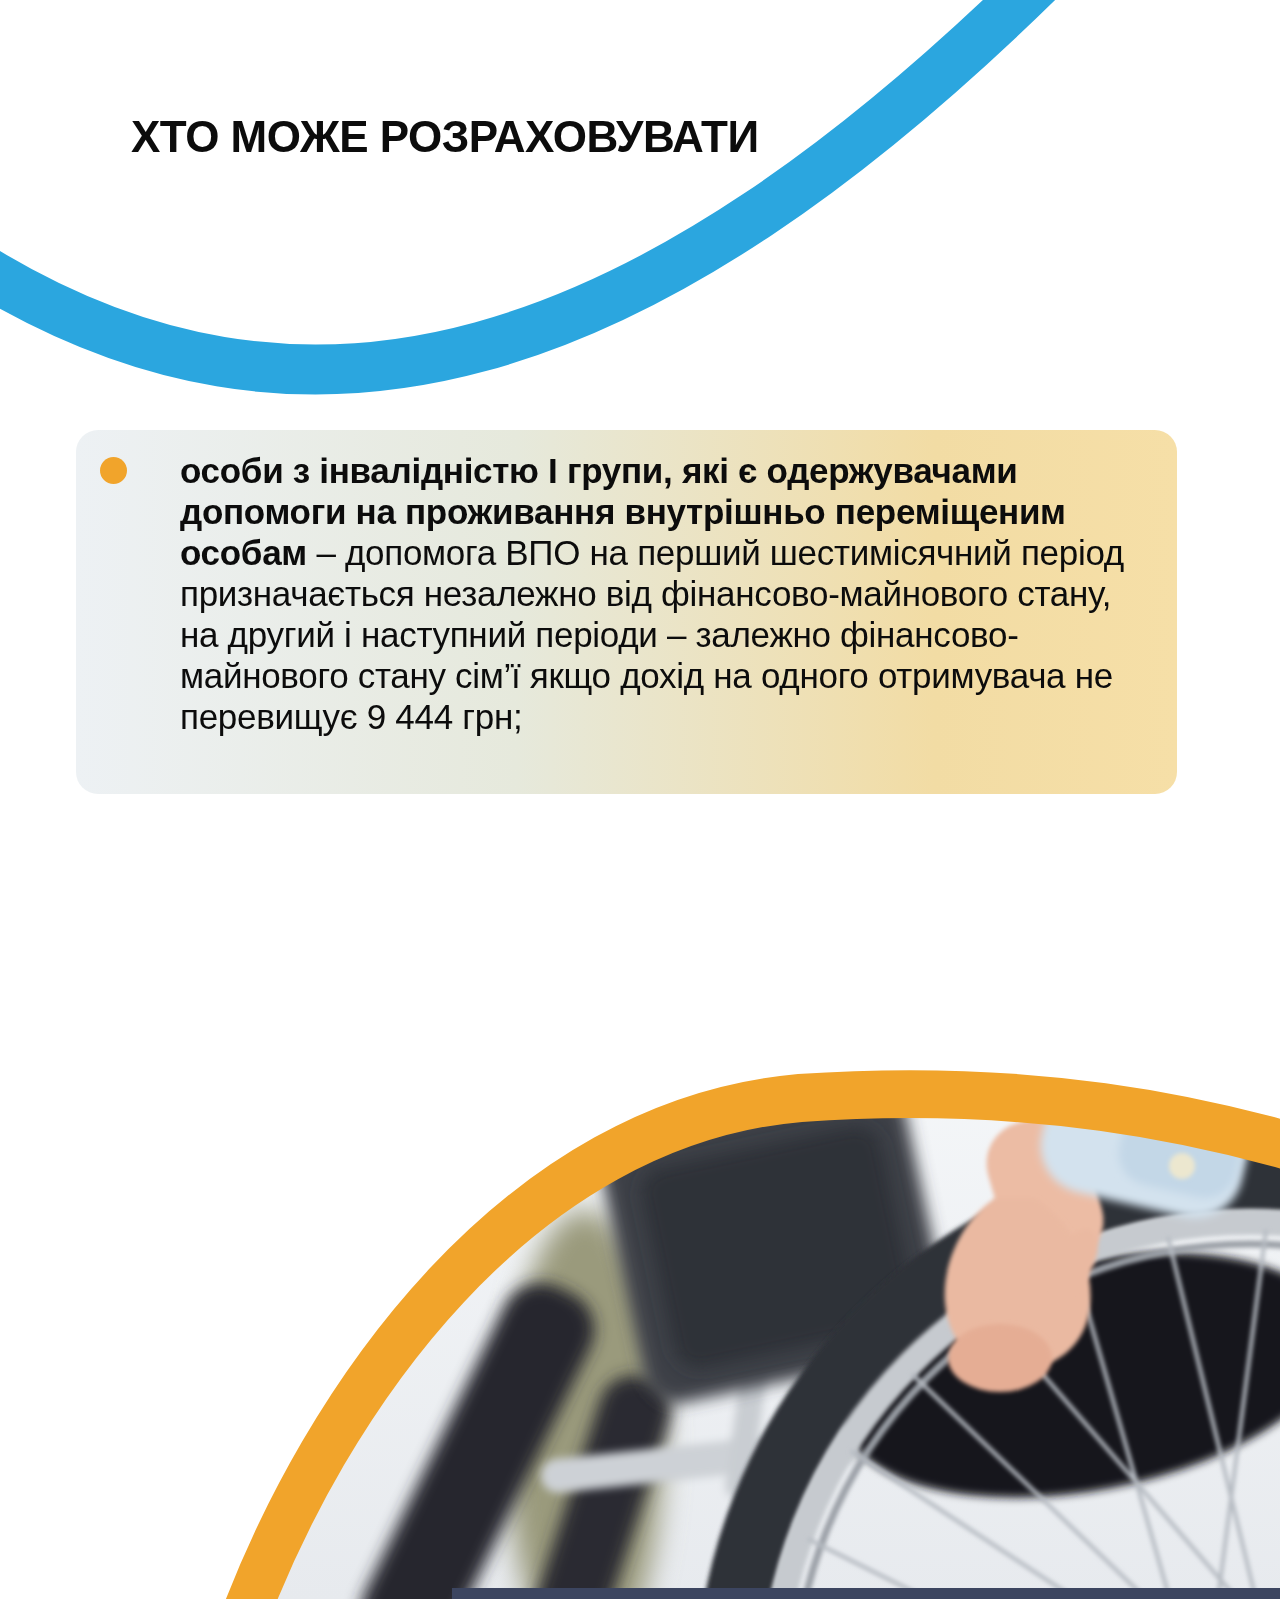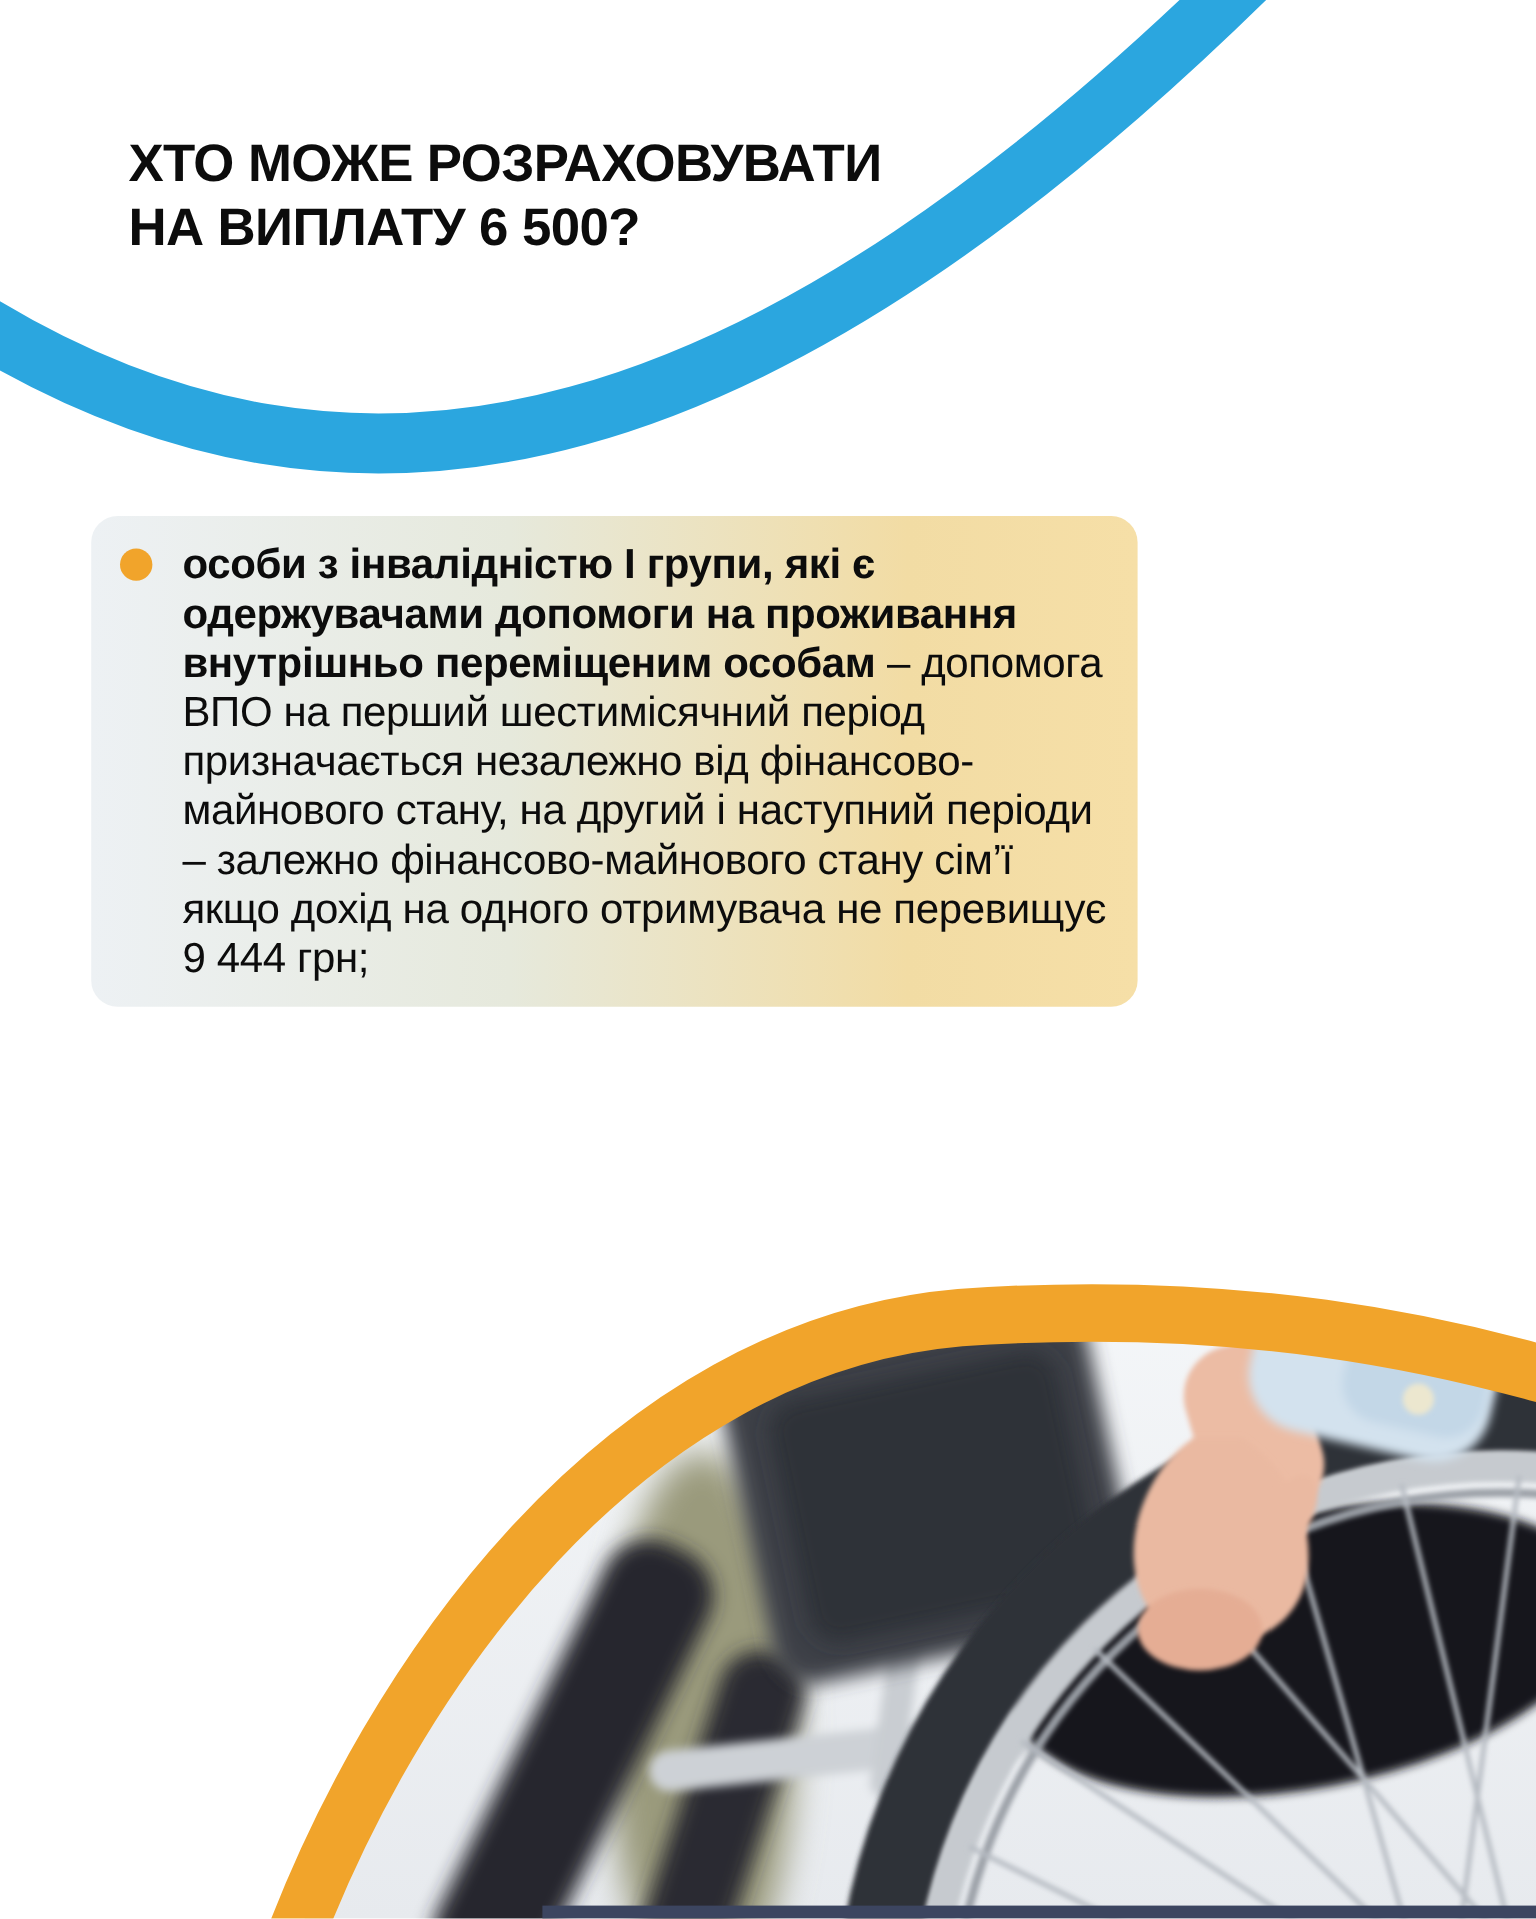--- a/index.html
+++ b/index.html
@@ -17,27 +17,27 @@
   body{font-family:"Liberation Sans","DejaVu Sans",sans-serif;position:relative;}
   .poster{position:absolute;inset:0;width:1280px;height:1599px;overflow:hidden;background:#fff;}
 
   .blue-arc{position:absolute;left:0;top:0;width:1280px;height:430px;pointer-events:none;}
 
   .title{
     position:absolute;left:107px;top:110px;width:760px;
     font-size:44px;font-weight:700;line-height:53px;color:var(--text-color);
     letter-spacing:-0.5px;
   }
-  .title .line{display:block;white-space:nowrap;}
+  .title .line{display:block;white-space:nowrap;margin-left:24px;}
 
   .card{
-    position:absolute;left:76px;width:872px;
+    position:absolute;left:76px;width:1101px;
     background:linear-gradient(90deg,var(--card-g1) 0%,var(--card-g2) 40%,var(--card-g3) 78%,var(--card-g4) 100%);
     border-radius:22px;
-    padding:20px 26px 20px 76px;
+    padding:20px 26px 20px 104px;
     color:var(--text-color);
     font-size:35px;line-height:41px;letter-spacing:-0.3px;
   }
   .card-1{top:430px;min-height:364px;}
   .card-2{top:823px;min-height:188px;}
   .card .bullet-dot{
     position:absolute;left:24px;top:27px;width:27px;height:27px;border-radius:50%;
     background:var(--accent-orange);
   }
   .card .seg-text{display:block;}
@@ -50,21 +50,20 @@
 <body>
 
 <div class="poster">
 
   <svg class="blue-arc" viewBox="0 0 1280 430" fill="none" xmlns="http://www.w3.org/2000/svg">
     <path d="M -30 262 C 300 470 640 380 1060 -40" style="stroke:var(--accent-blue);" stroke-width="50" fill="none"></path>
   </svg>
 
   <h1 class="title">
     <span class="line">ХТО МОЖЕ РОЗРАХОВУВАТИ</span>
-    <span class="line">НА ВИПЛАТУ 6 500?</span>
   </h1>
 
   <div class="card card-1">
     <span class="bullet-dot"></span>
     <span class="seg-text"><span class="b">особи з інвалідністю І групи, які є одержувачами допомоги на проживання внутрішньо переміщеним особам</span><span> – допомога ВПО на перший шестимісячний період призначається незалежно від фінансово-майнового стану, на другий і наступний періоди – залежно фінансово-майнового стану сім’ї якщо дохід на одного отримувача не перевищує 9 444 грн;</span></span>
   </div>
 
 
   <div class="photo-section">
     <svg width="1280" height="559" viewBox="0 0 1280 559" xmlns="http://www.w3.org/2000/svg">

